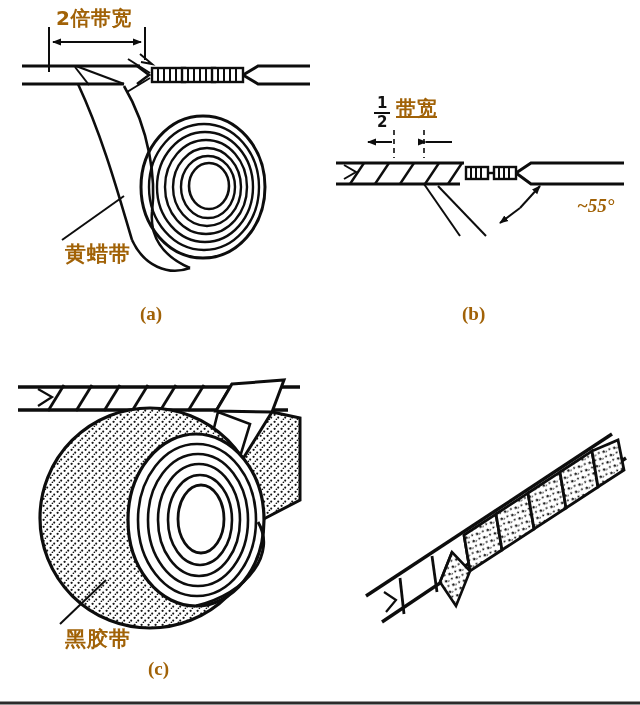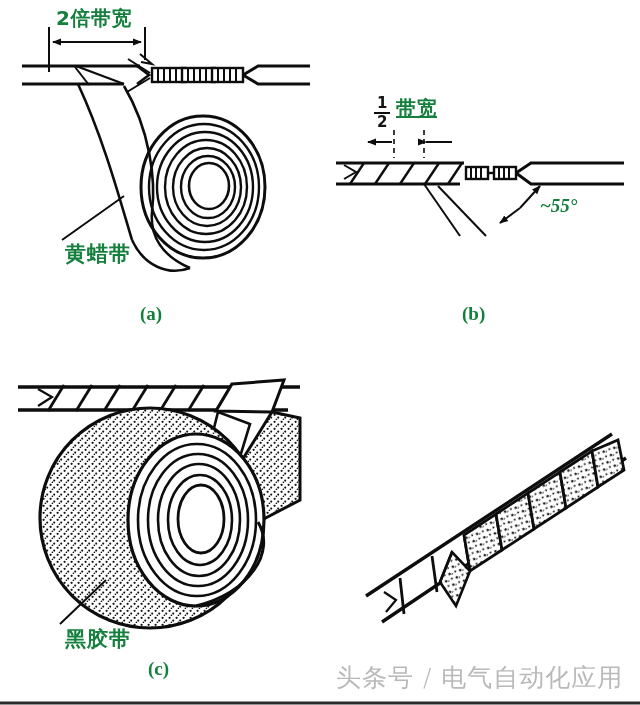--- a/index.html
+++ b/index.html
@@ -27,21 +27,21 @@
     left: 0;
     top: 0;
     width: 640px;
     height: 705px;
     display: block;
   }
   .lbl {
     position: absolute;
     white-space: nowrap;
     font-weight: bold;
-    color: #15803d;
+    color: #a16207;
     line-height: 1;
   }
   .cjk-label {
     font-family: "DejaVu Sans", "Liberation Sans", sans-serif;
     font-weight: bold;
     font-size: 21px;
     letter-spacing: 1px;
     margin-left: 45px;
   }
   .dim-label {
@@ -53,20 +53,21 @@
   .panel-caption {
     font-family: "Liberation Serif", "DejaVu Serif", serif;
     font-weight: bold;
     font-size: 19px;
   }
   .angle-label {
     font-family: "Liberation Serif", "DejaVu Serif", serif;
     font-weight: bold;
     font-style: italic;
     font-size: 19px;
+    margin-left: 37px;
   }
   
   #frac-half {
     position: absolute;
     left: 374px;
     top: 96px;
     display: inline-flex;
     flex-direction: column;
     align-items: center;
     font-family: "DejaVu Sans", "Liberation Sans", sans-serif;
@@ -294,15 +295,14 @@
   <div id="frac-width-word" class="lbl dim-label">带宽</div>
 
   <div class="lbl angle-label" style="left:540px; top:196px;">~55°</div>
 
   <div class="lbl panel-caption" style="left:462px; top:304px;">(b)</div>
 
   <div class="lbl cjk-label" style="left:20px; top:629px;text-align:center;">黑胶带</div>
 
   <div class="lbl panel-caption" style="left:148px; top:659px;">(c)</div>
 
-  <div id="watermark">头条号 / 电气自动化应用</div>
 
 </div>
 
 </body></html>

